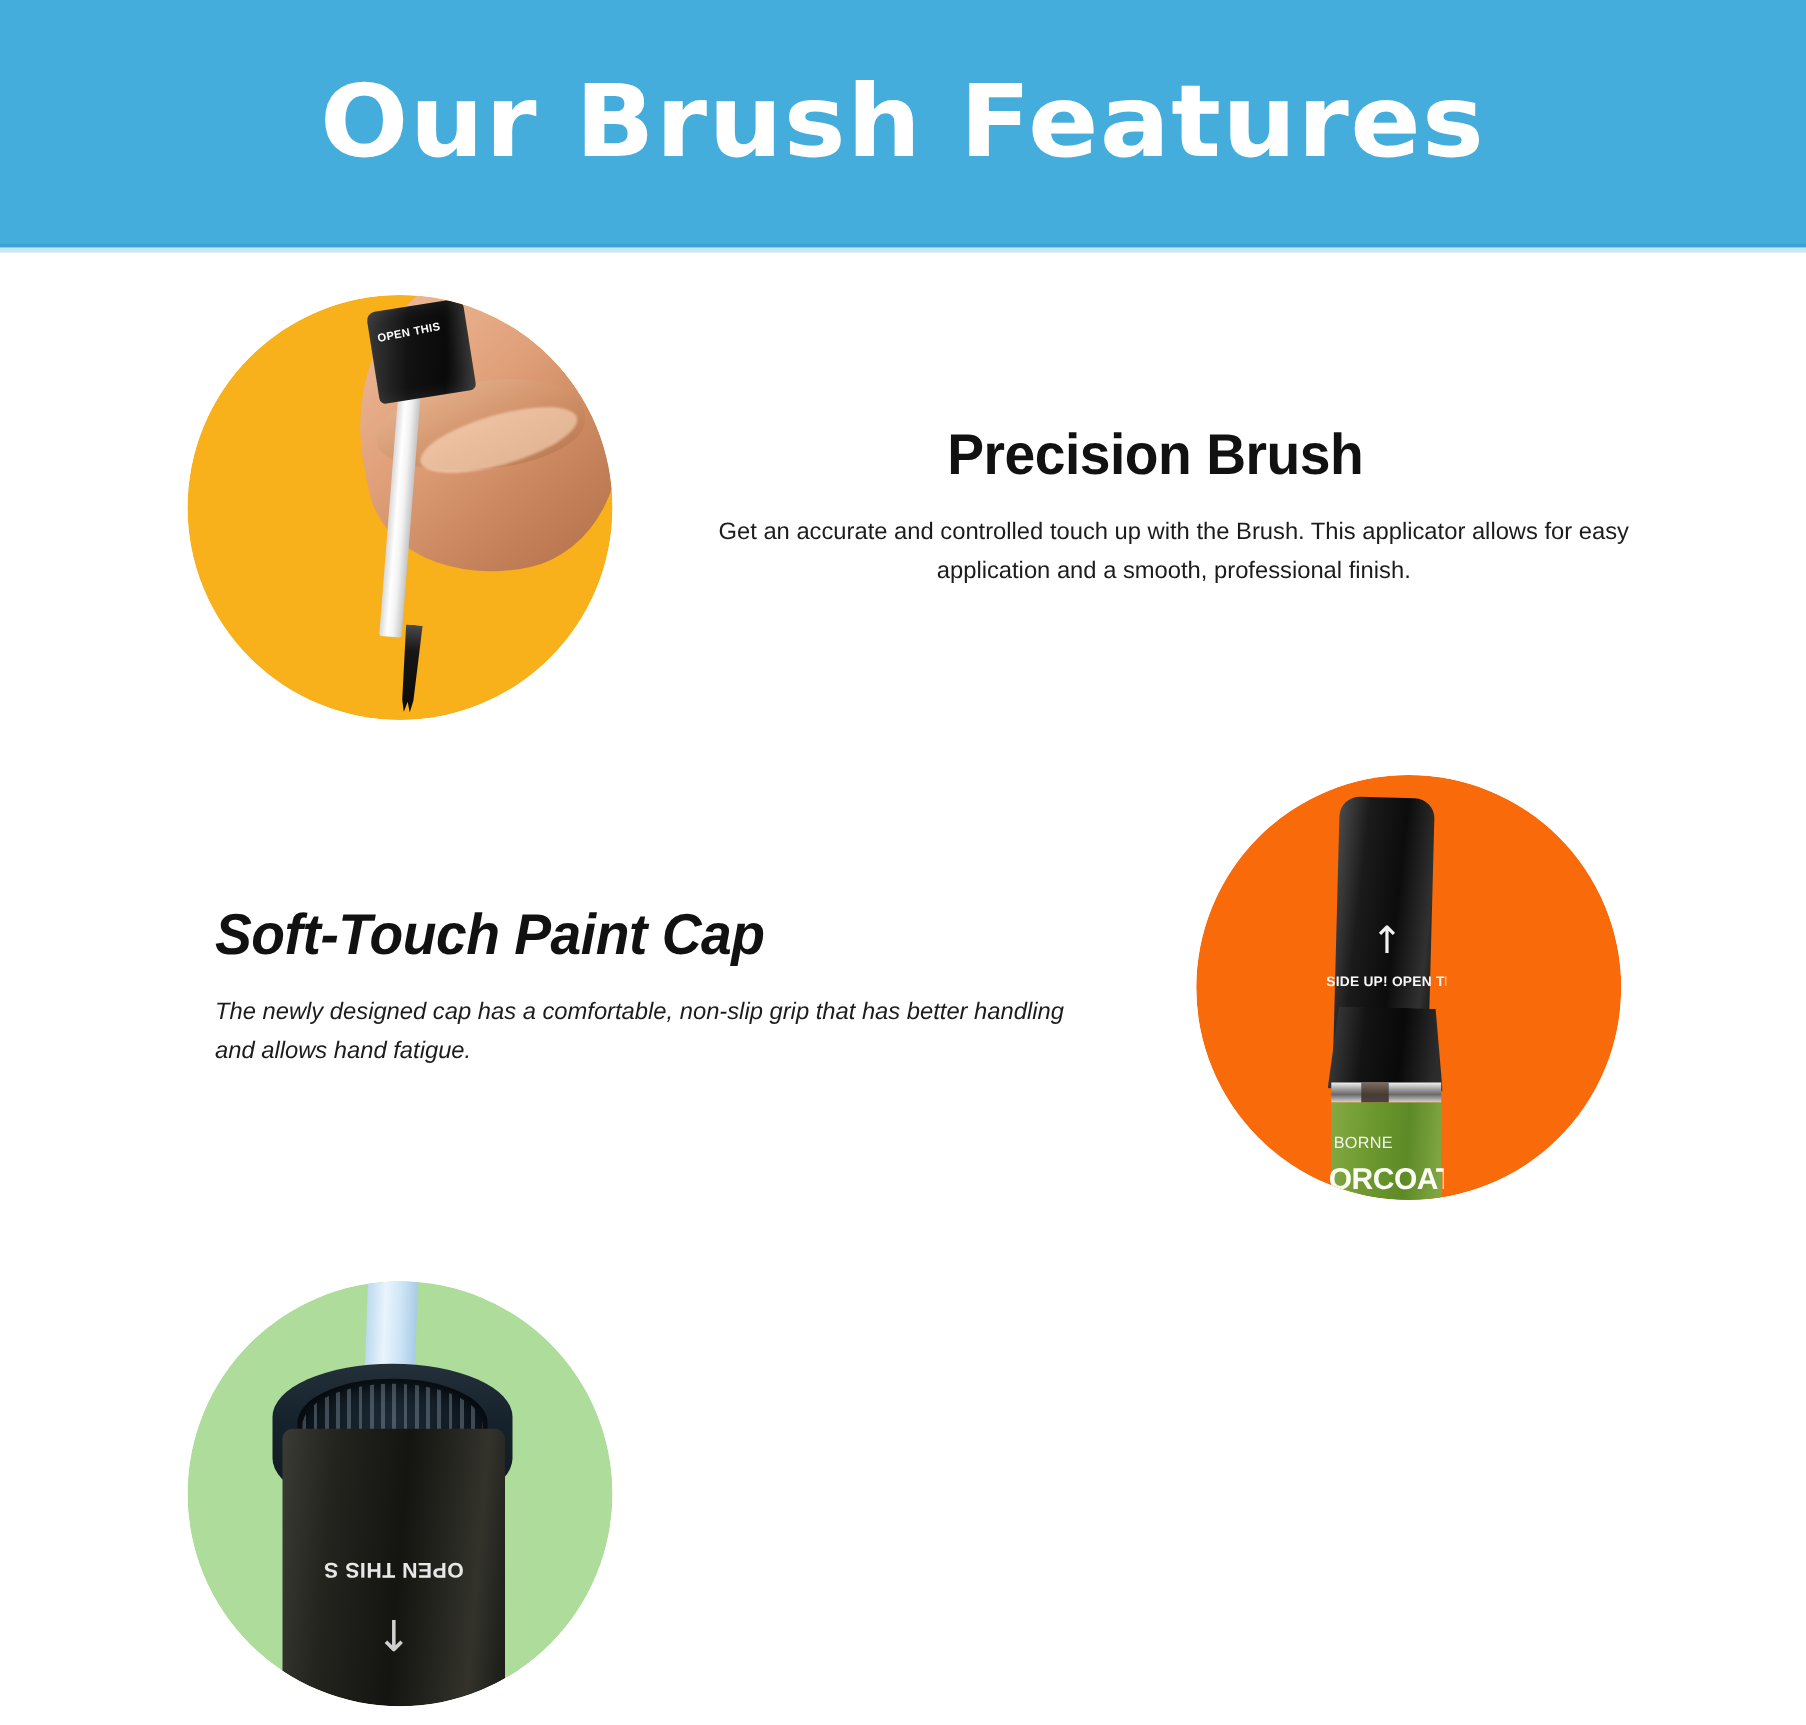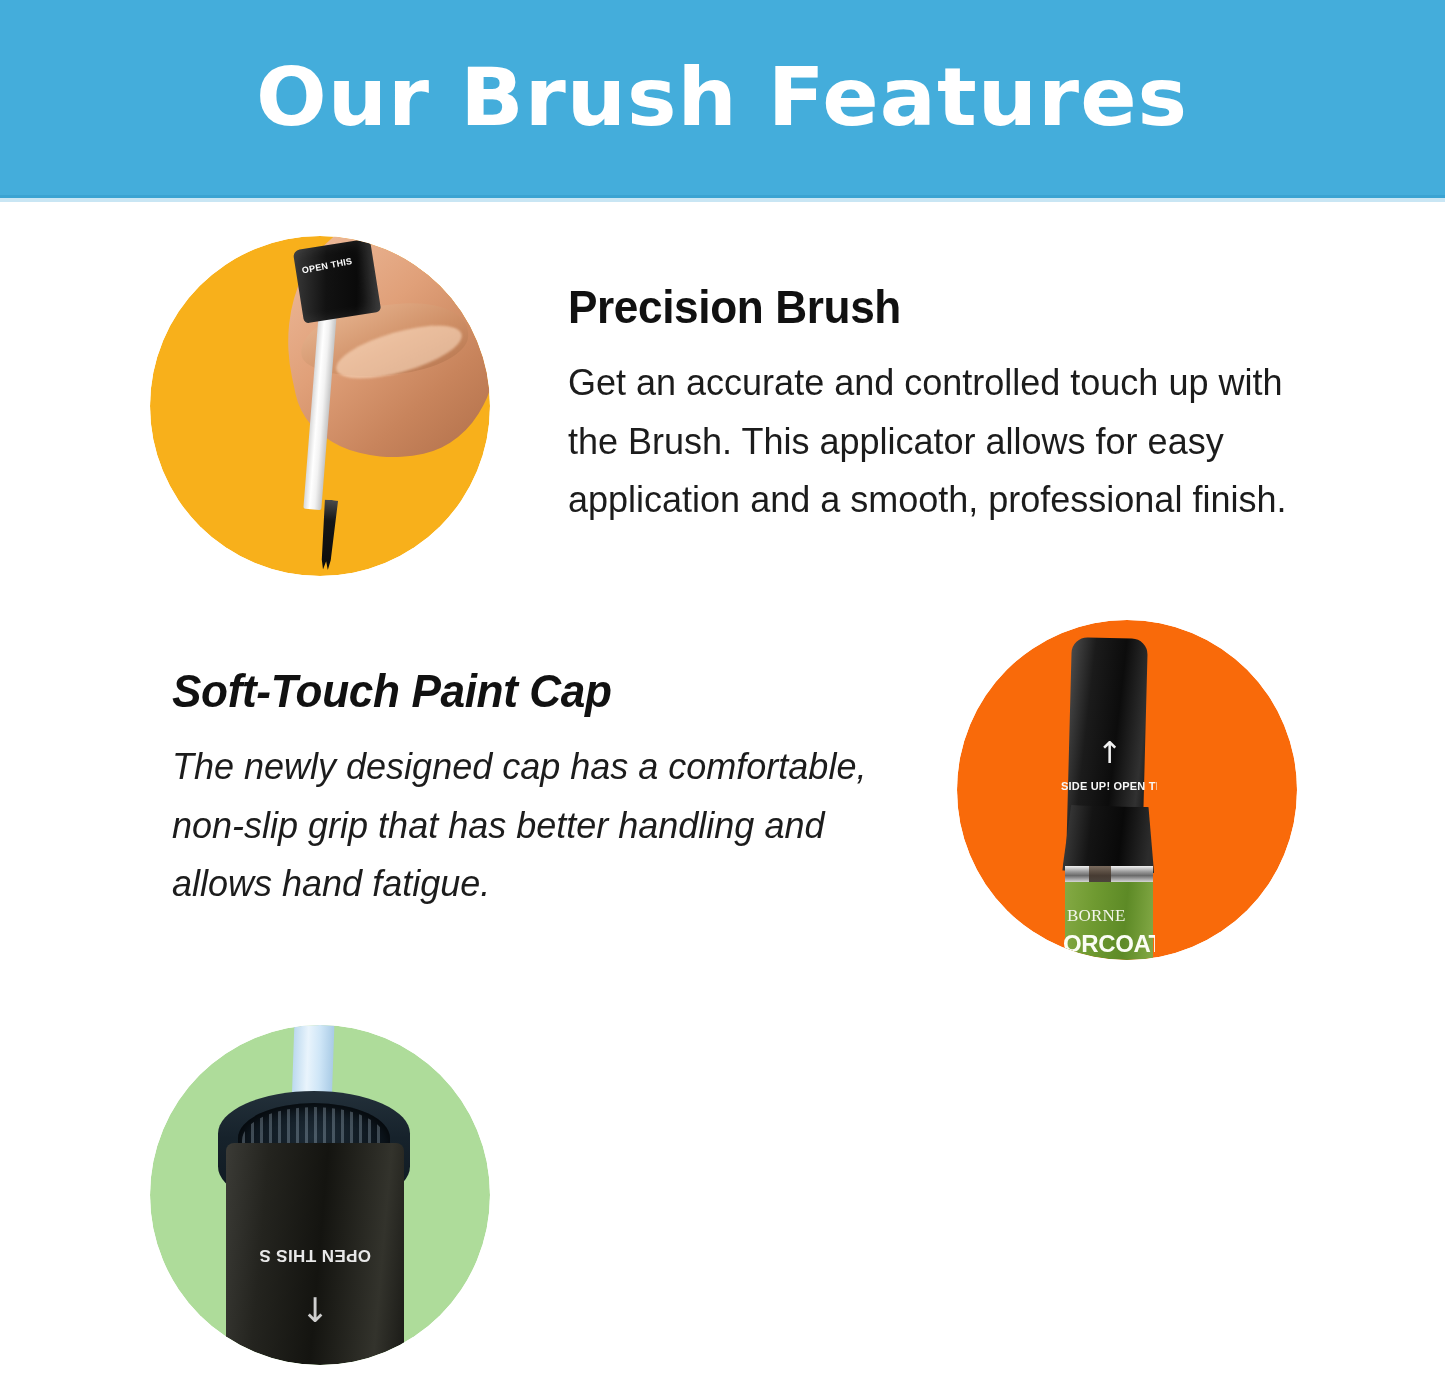--- a/index.html
+++ b/index.html
@@ -62,29 +62,29 @@
     font-size: 46px;
     font-weight: 700;
     line-height: 1.08;
     margin: 0 0 22px 0;
     letter-spacing: -0.4px;
     transform: scaleX(0.96);
     transform-origin: left center;
   }
   .feature-body {
     color: #1c1c1c;
-    font-size: 36px;
+    font-size: 19px;
     line-height: 1.62;
     margin: 0;
     font-weight: 400;
   }
 
   
   #feature-1 { left: 150px; top: 236px; width: 1160px; }
-  #feature-1 .feature-text { padding-left: 78px; }
+  #feature-1 .feature-text { padding-left: 78px; text-align: center; }
   
   #feature-2 { left: 172px; top: 620px; width: 1125px; }
   #feature-2 .feature-text { padding-right: 70px; font-style: italic; }
   
   #feature-3 { left: 150px; top: 1025px; width: 1110px; }
   #feature-3 .feature-text { padding-left: 78px; }
 
   
   .photo-circle {
     position: relative;
@@ -234,25 +234,25 @@
     position: absolute;
     left: 108px; top: 262px;
     width: 88px; height: 96px;
     background: linear-gradient(95deg,#84a944 0%, #6f9a31 32%, #5d8a26 66%, #86ab48 100%);
   }
   .pen-label-line1 {
     position: absolute;
     left: 2px; top: 24px;
     width: 86px;
     color: #f4f6ec;
-    font-size: 17px;
+    font-size: 13px;
     letter-spacing: .2px;
     white-space: nowrap;
     overflow: hidden;
-    font-family: Liberation Serif, serif;
+    font-family: Liberation Sans, sans-serif;
   }
   .pen-label-line2 {
     position: absolute;
     left: -2px; top: 48px;
     width: 92px;
     color: #fbfdf5;
     font-size: 24px;
     font-weight: 600;
     letter-spacing: -0.4px;
     white-space: nowrap;

